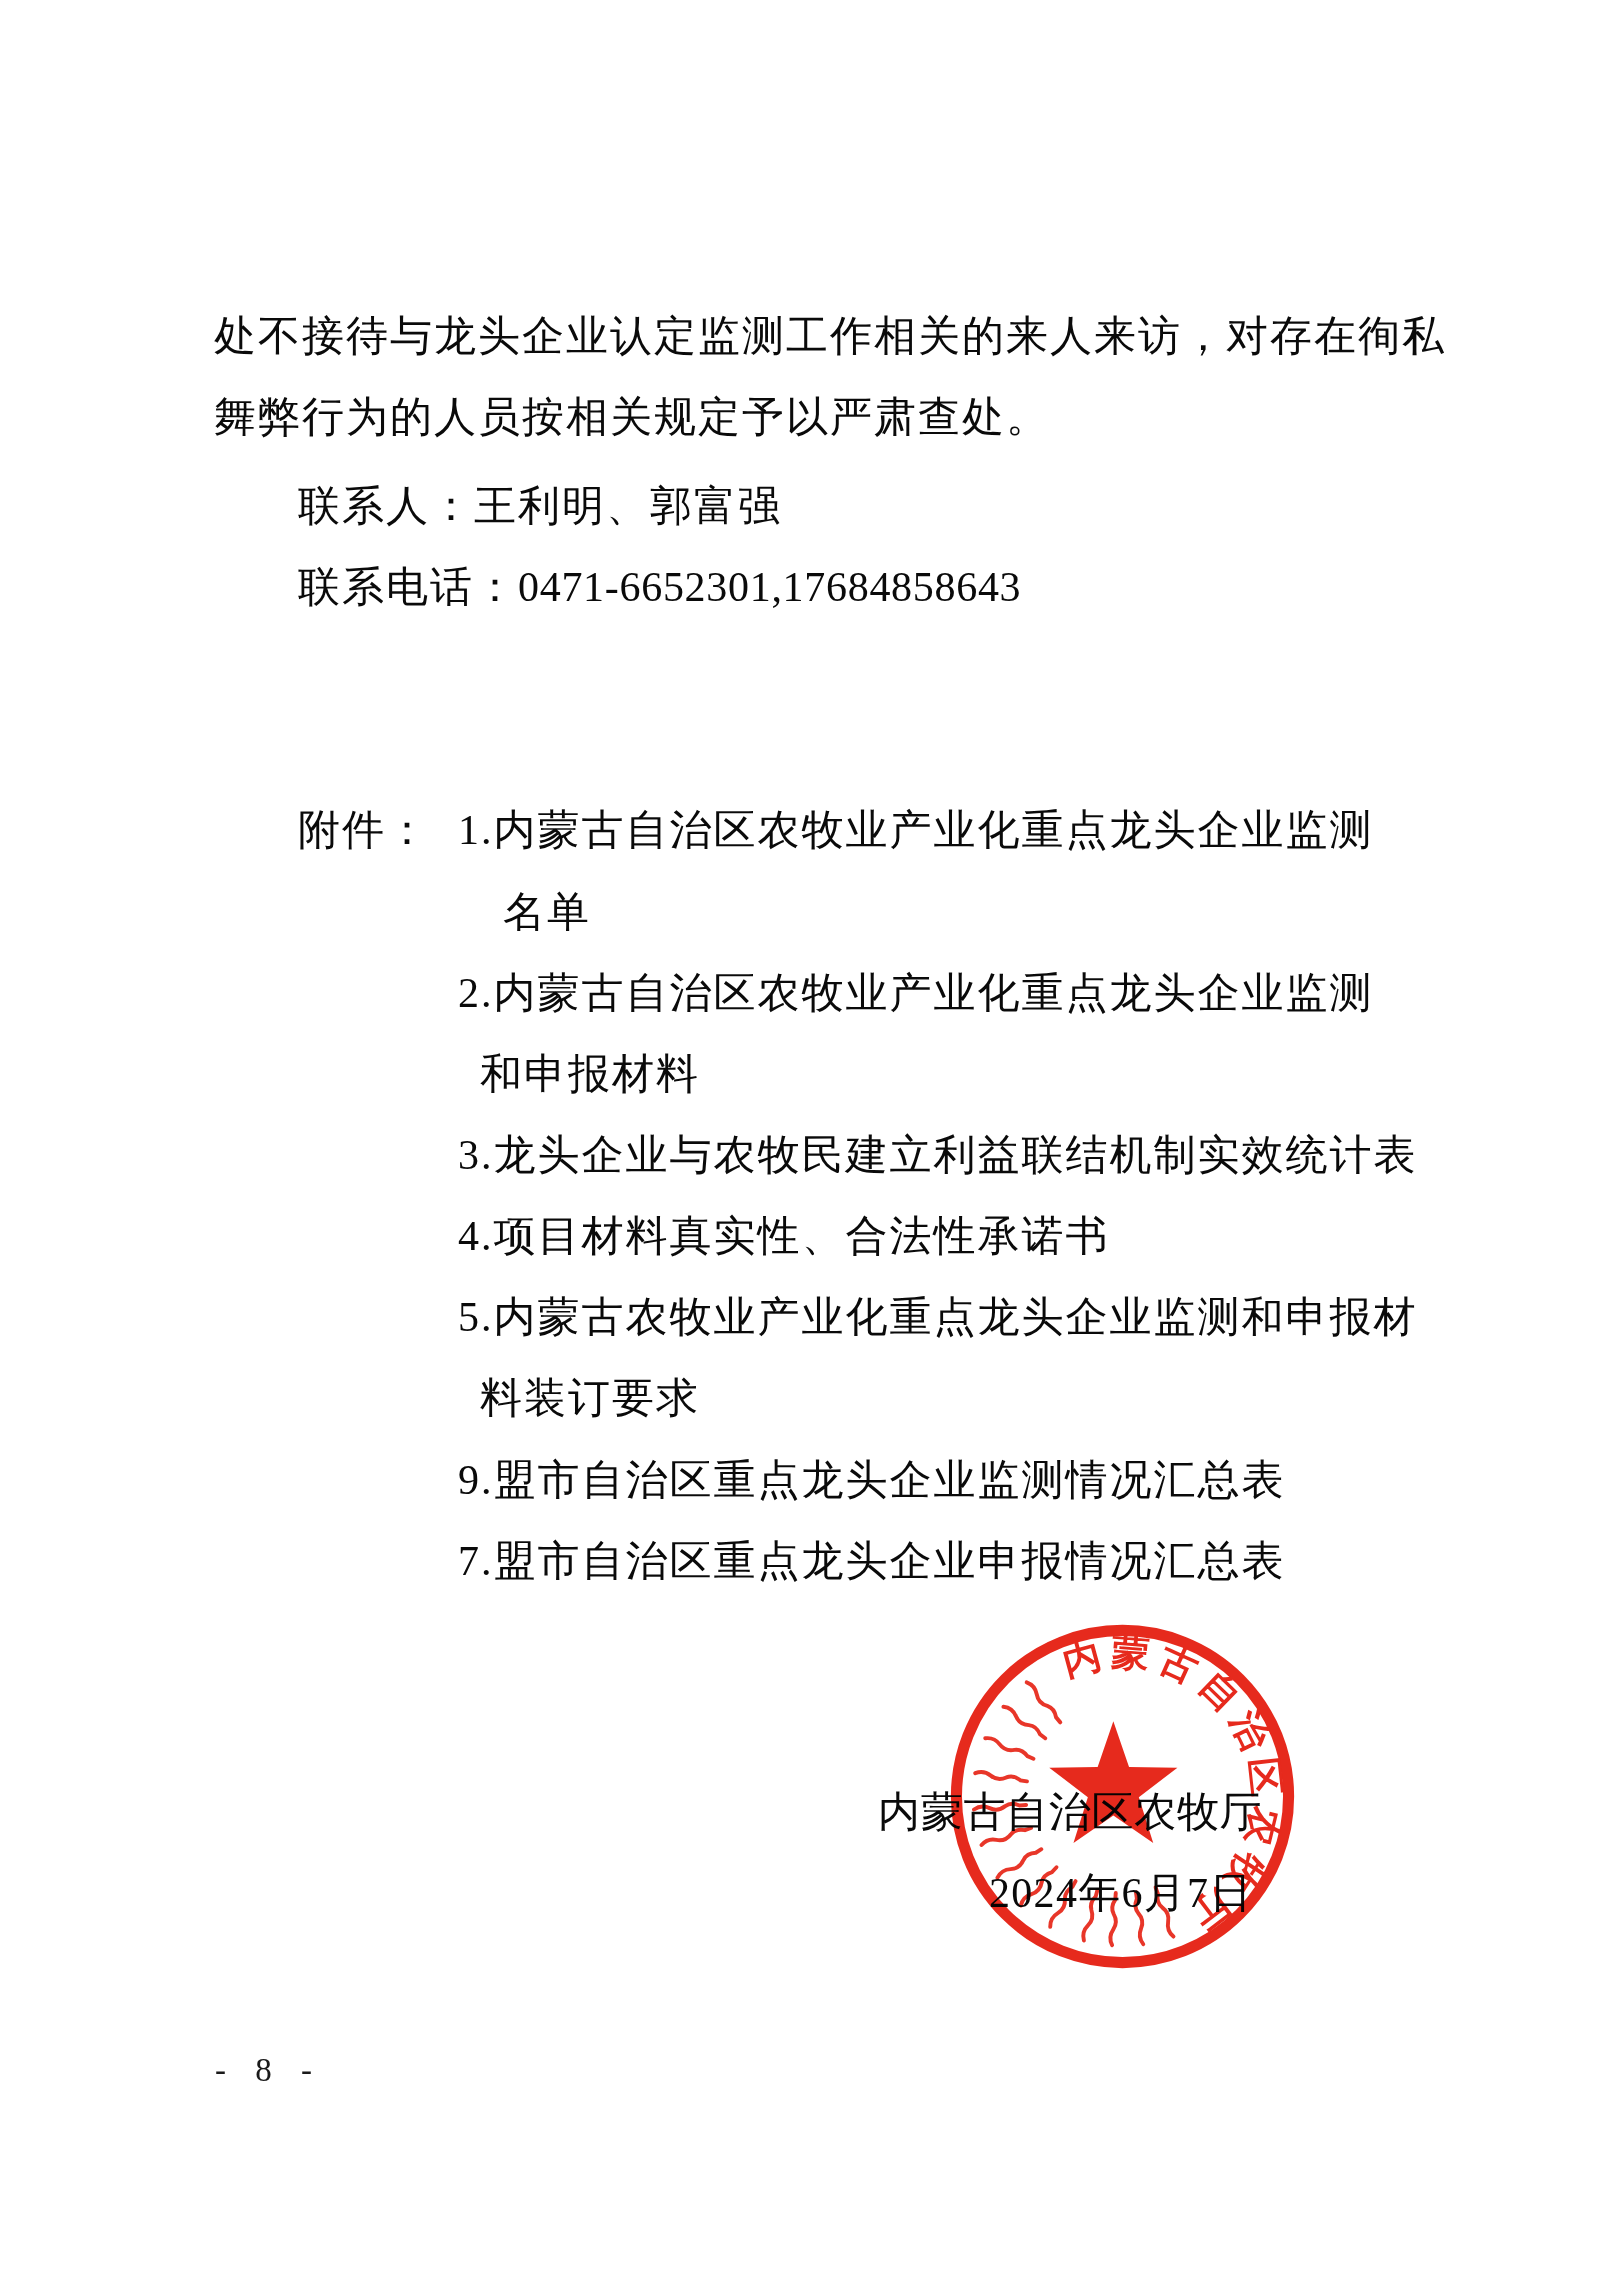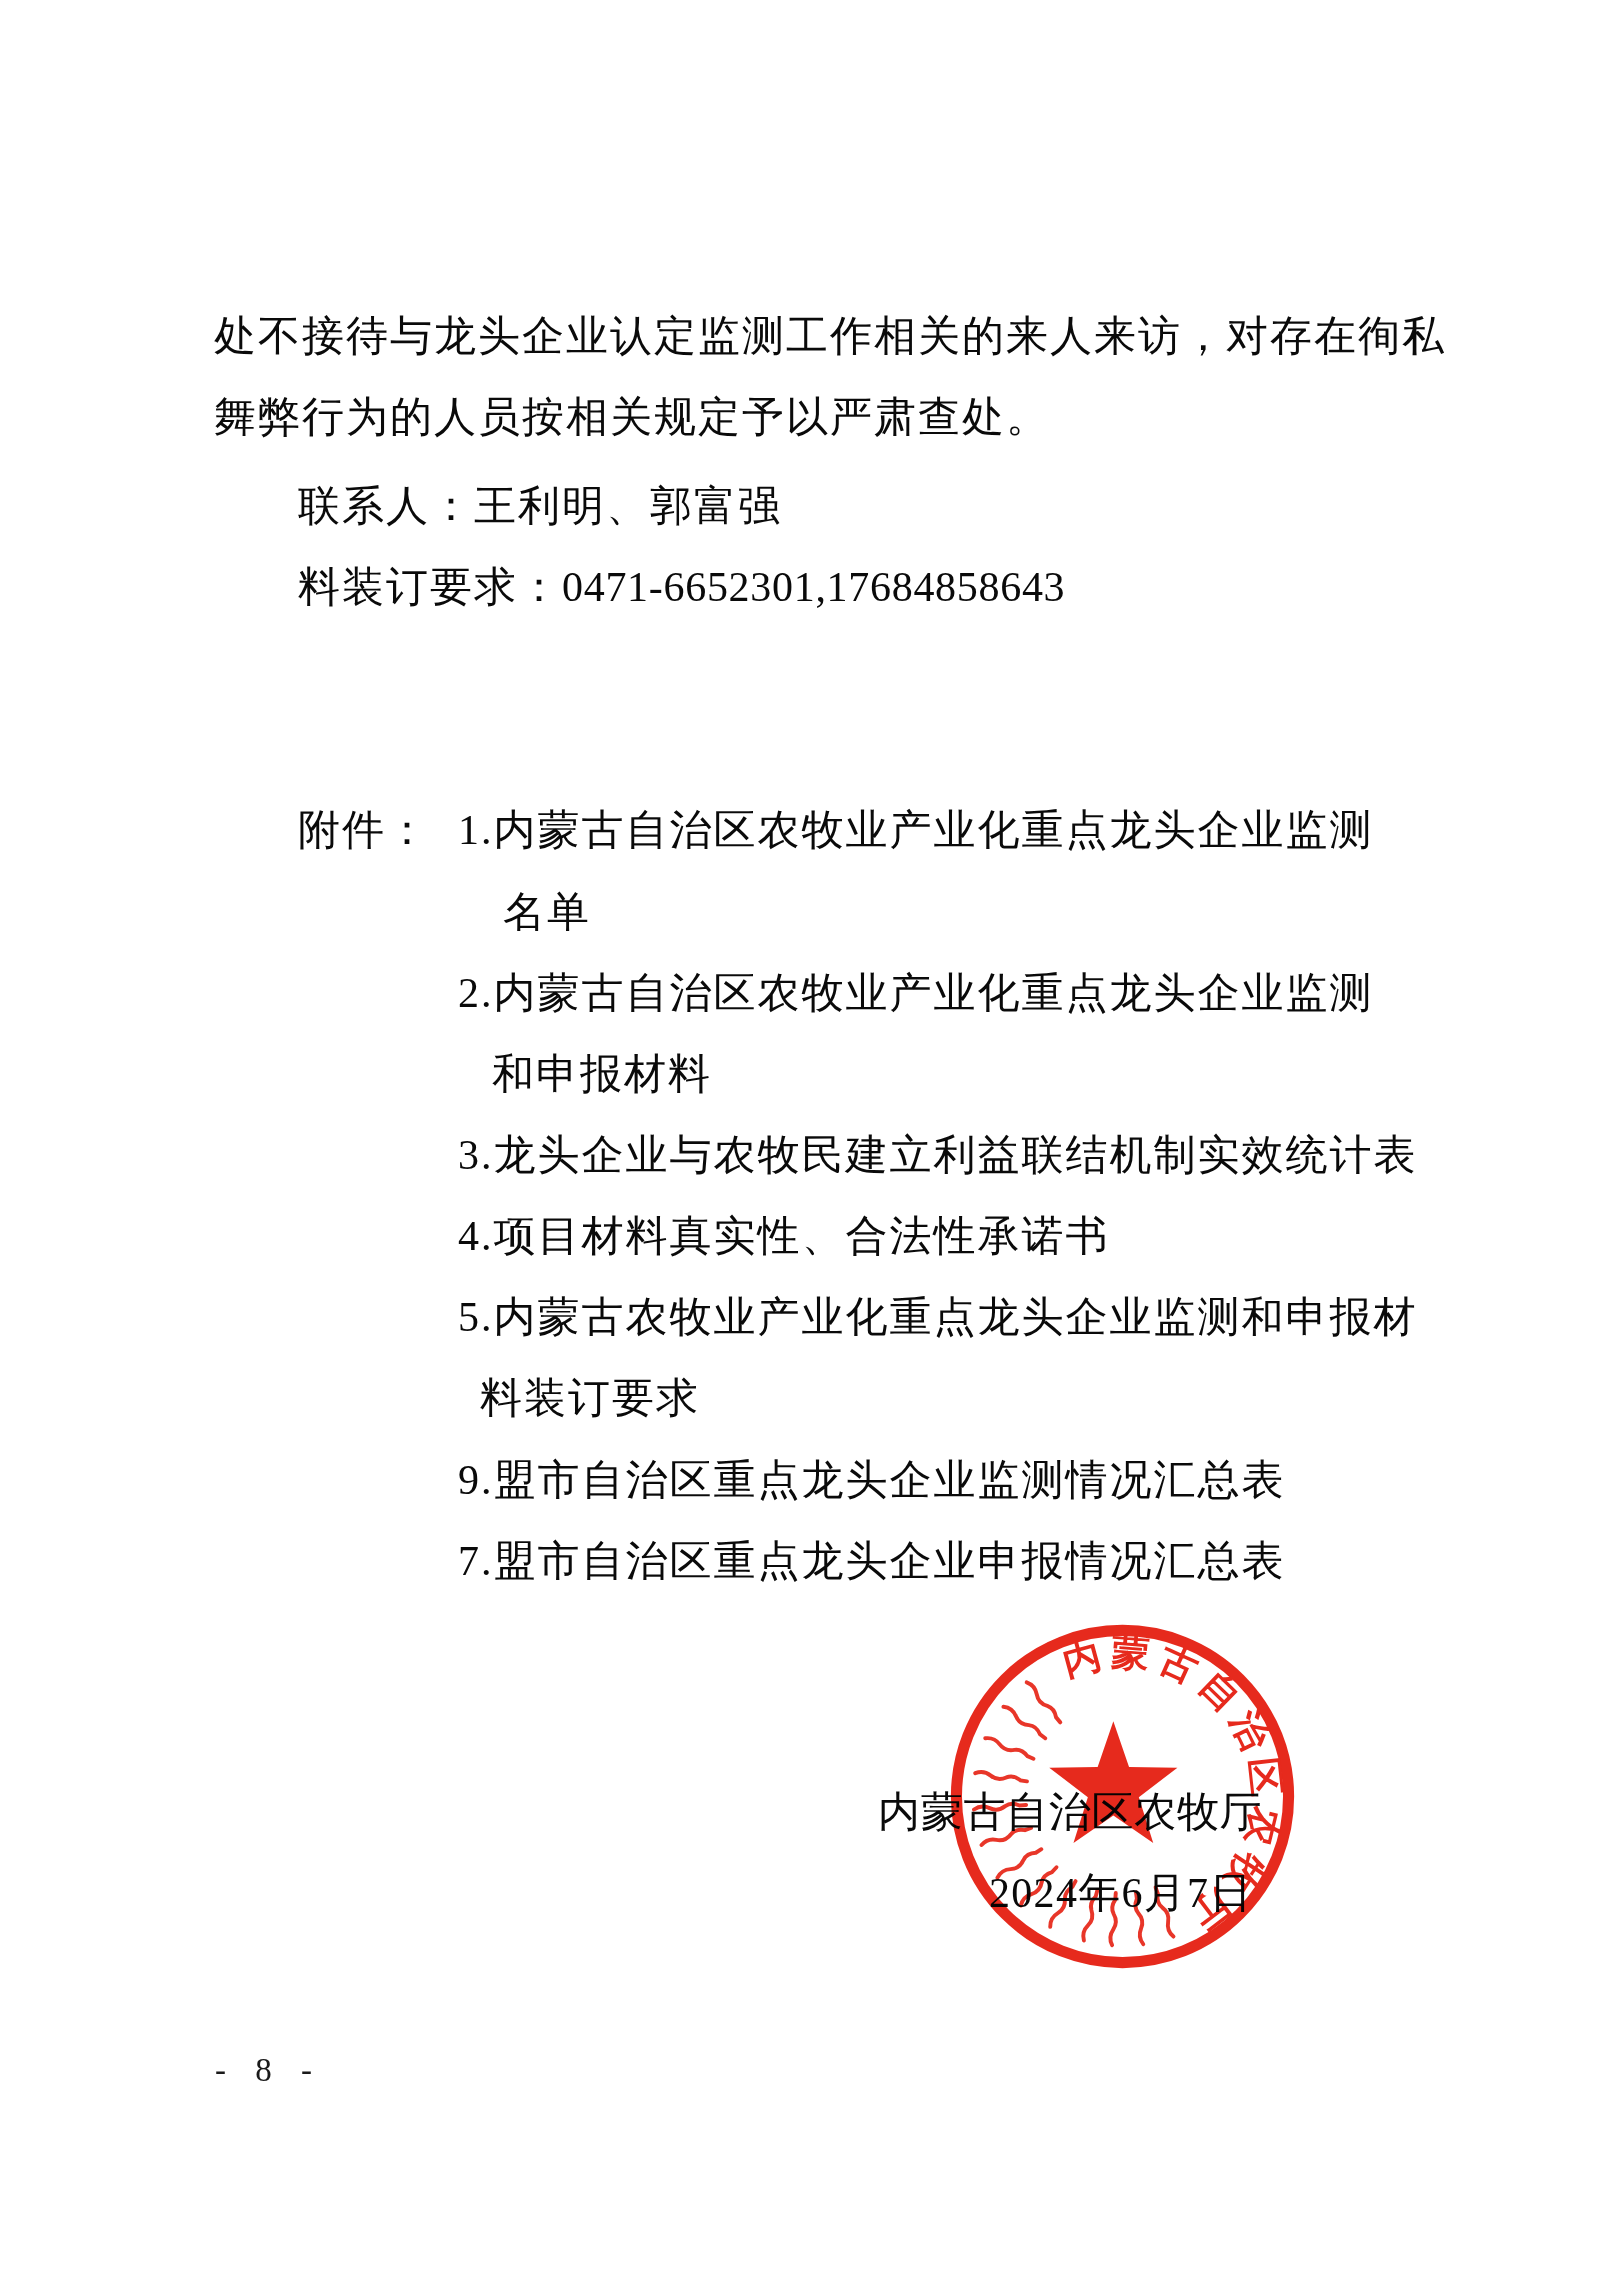--- a/index.html
+++ b/index.html
@@ -23,21 +23,21 @@
   .body-line1 { left: 214px; top: 315px; }
   .body-line2 { left: 214px; top: 396px; }
   .contact-1 { left: 298px; top: 485px; }
   .contact-2 { left: 298px; top: 566px; }
   .contact-3 { left: 298px; top: 647px; }
   .latin { letter-spacing: 0.7px; }
   .attach-label { left: 298px; top: 809px; }
   .att-line-0  { left: 458px; top: 809px; }
   .att-line-1  { left: 503px; top: 891px; }
   .att-line-2  { left: 458px; top: 972px; }
-  .att-line-3  { left: 492px; top: 1053px; }
+  .att-line-3  { left: 480px; top: 1053px; }
   .att-line-4  { left: 458px; top: 1134px; }
   .att-line-5  { left: 458px; top: 1215px; }
   .att-line-6  { left: 458px; top: 1296px; }
   .att-line-7  { left: 480px; top: 1377px; }
   .att-line-8  { left: 458px; top: 1459px; }
   .att-line-9  { left: 458px; top: 1540px; }
   .signature-agency { left: 878px; top: 1791px; letter-spacing: 0.7px; }
   .signature-date   { left: 989px; top: 1872px; letter-spacing: 1.3px; }
   .page-number {
     position: absolute;
@@ -60,21 +60,21 @@
 
 <div class="page">
 
   <div class="line body-line1">处不接待与龙头企业认定监测工作相关的来人来访，对存在徇私</div>
   <div class="line contact-1">
     <span>联系人：</span><span>王利明、郭富强</span>
   </div>
 
   <div class="line body-line2">舞弊行为的人员按相关规定予以严肃查处。</div>
   <div class="line contact-2">
-    <span>料装订要求：</span><span class="latin">0471-6652301,17684858643</span>
+    <span>联系电话：</span><span class="latin">0471-6652301,17684858643</span>
   </div>
 
   <div class="line attach-label">附件：</div>
   <div class="line att-line-0">1.内蒙古自治区农牧业产业化重点龙头企业监测</div>
   <div class="line att-line-1">名单</div>
   <div class="line att-line-2">2.内蒙古自治区农牧业产业化重点龙头企业监测</div>
   <div class="line att-line-3">和申报材料</div>
   <div class="line att-line-4">3.龙头企业与农牧民建立利益联结机制实效统计表</div>
   <div class="line att-line-5">4.项目材料真实性、合法性承诺书</div>
   <div class="line att-line-6">5.内蒙古农牧业产业化重点龙头企业监测和申报材</div>

